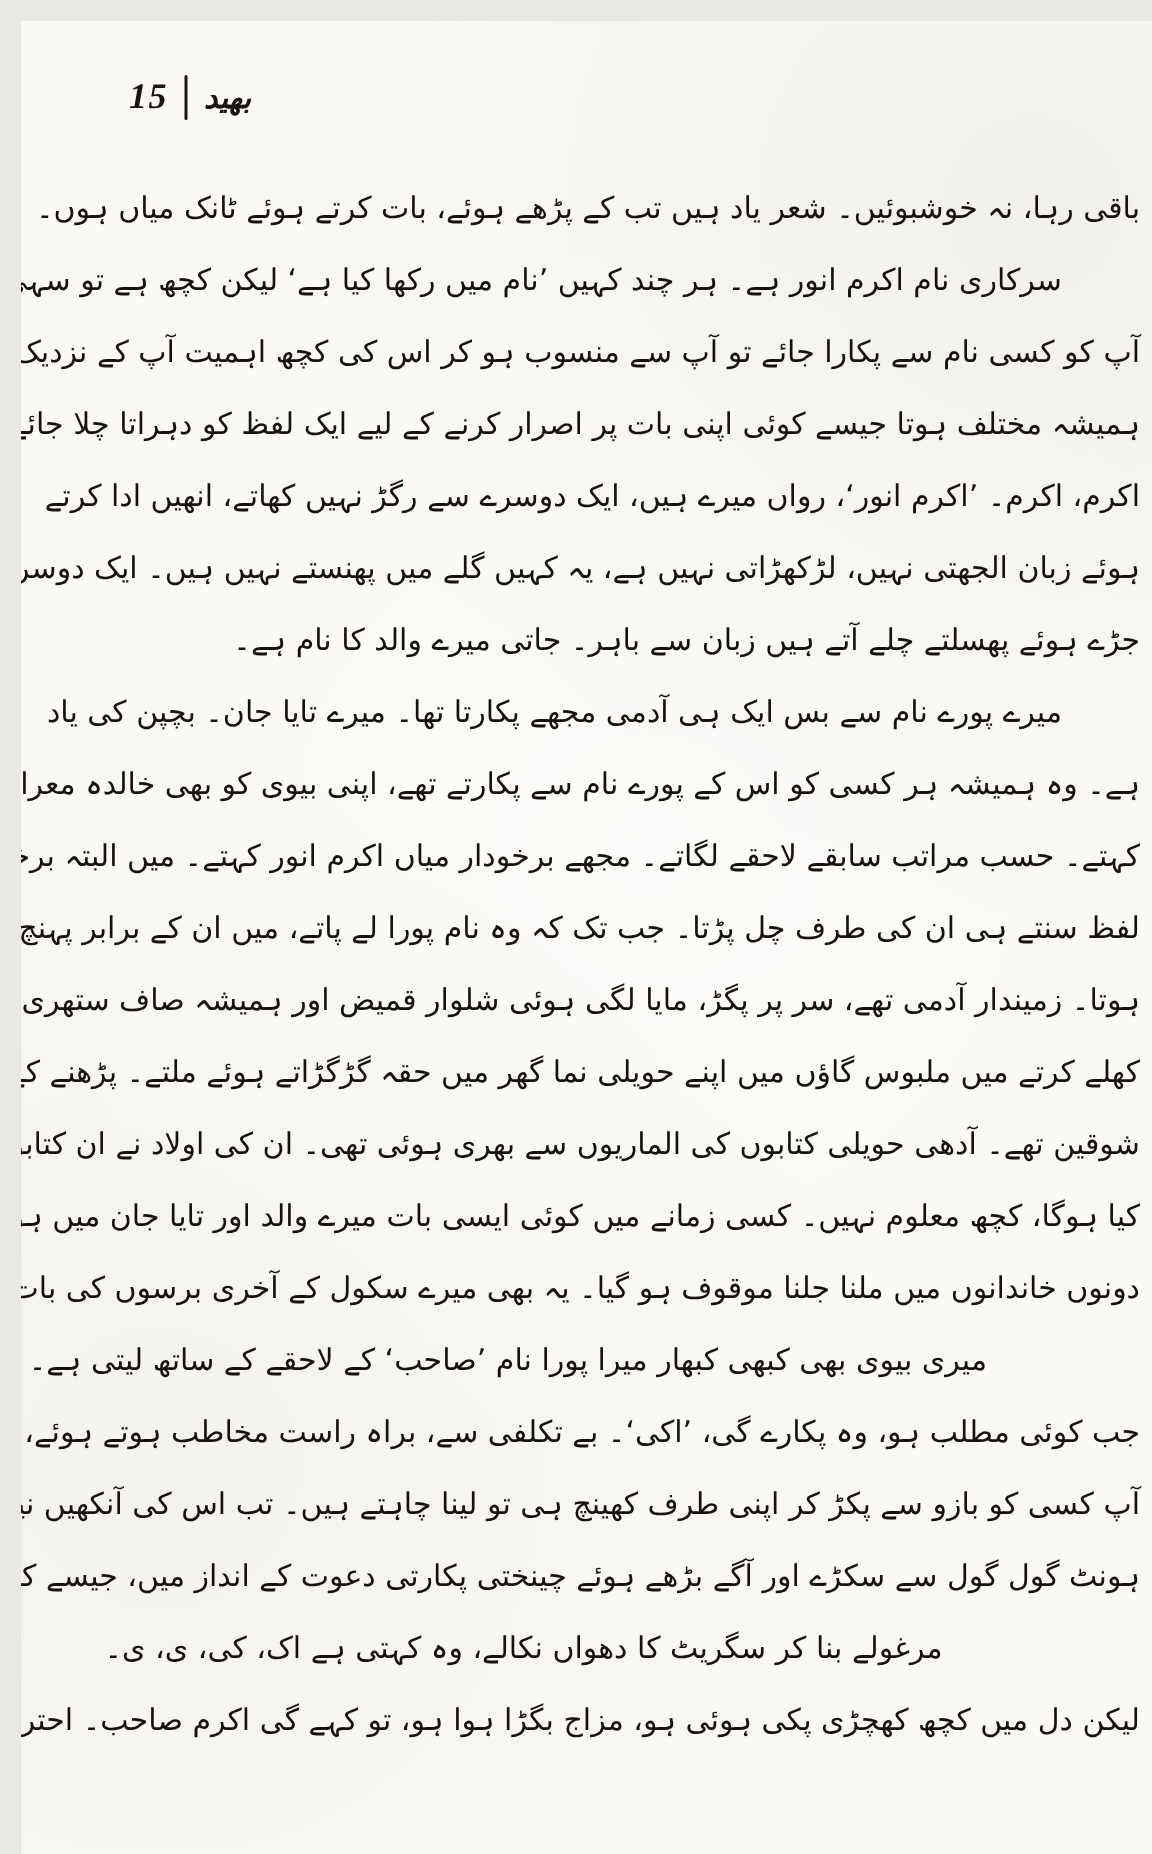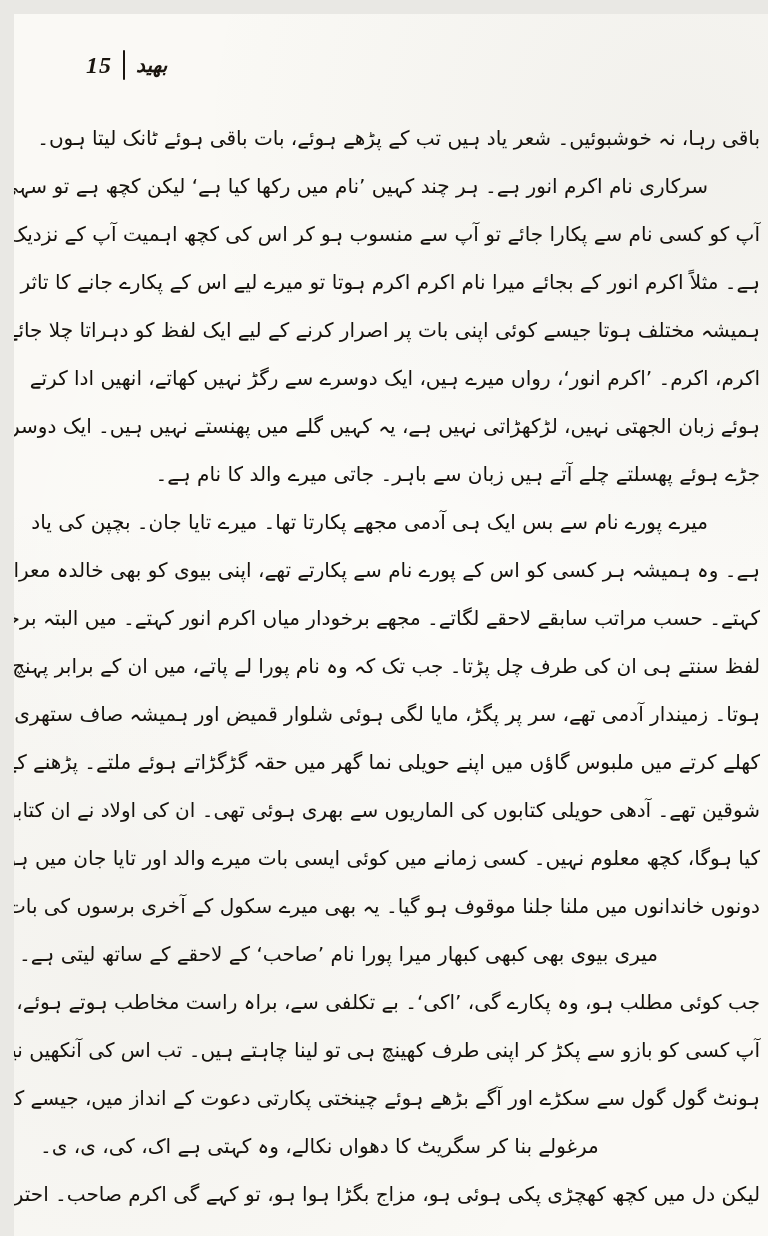--- a/index.html
+++ b/index.html
@@ -78,44 +78,43 @@
     padding-right: 102px;
     text-align: start;
     text-align-last: auto;
   }
   .line.last {            
     text-align: start;
     text-align-last: auto;
   }
   .line.mid {             
     padding-right: 102px;
-    text-align: left;
+    text-align: center;
     text-align-last: auto;
   }
 </style>
 </head>
 <body>
 
 <div class="page">
 
   <div class="page-header">
     <span class="page-number">15</span>
     <span class="header-divider"></span>
     <span class="book-title">بھید</span>
   </div>
 
   <div class="body-text">
 
-      <div class="line last">باقی رہا، نہ خوشبوئیں۔ شعر یاد ہیں تب کے پڑھے ہوئے، بات باقی ہوئے ٹانک لیتا ہوں۔</div>
+      <div class="line last">باقی رہا، نہ خوشبوئیں۔ شعر یاد ہیں تب کے پڑھے ہوئے، بات کرتے ہوئے ٹانک میاں ہوں۔</div>
 
       <div class="line first">سرکاری نام اکرم انور ہے۔ ہر چند کہیں ’نام میں رکھا کیا ہے‘ لیکن کچھ ہے تو سہی۔</div>
 
       <div class="line full">آپ کو کسی نام سے پکارا جائے تو آپ سے منسوب ہو کر اس کی کچھ اہمیت آپ کے نزدیک ہو جاتی</div>
 
-      <div class="line full">ہے۔ مثلاً اکرم انور کے بجائے میرا نام اکرم اکرم ہوتا تو میرے لیے اس کے پکارے جانے کا تاثر</div>
 
       <div class="line full">ہمیشہ مختلف ہوتا جیسے کوئی اپنی بات پر اصرار کرنے کے لیے ایک لفظ کو دہراتا چلا جائے، اکرم،</div>
 
       <div class="line full">اکرم، اکرم۔ ’اکرم انور‘، رواں میرے ہیں، ایک دوسرے سے رگڑ نہیں کھاتے، انھیں ادا کرتے</div>
 
       <div class="line full">ہوئے زبان الجھتی نہیں، لڑکھڑاتی نہیں ہے، یہ کہیں گلے میں پھنستے نہیں ہیں۔ ایک دوسرے سے</div>
 
       <div class="line last">جڑے ہوئے پھسلتے چلے آتے ہیں زبان سے باہر۔ جاتی میرے والد کا نام ہے۔</div>
 
       <div class="line first">میرے پورے نام سے بس ایک ہی آدمی مجھے پکارتا تھا۔ میرے تایا جان۔ بچپن کی یاد</div>

